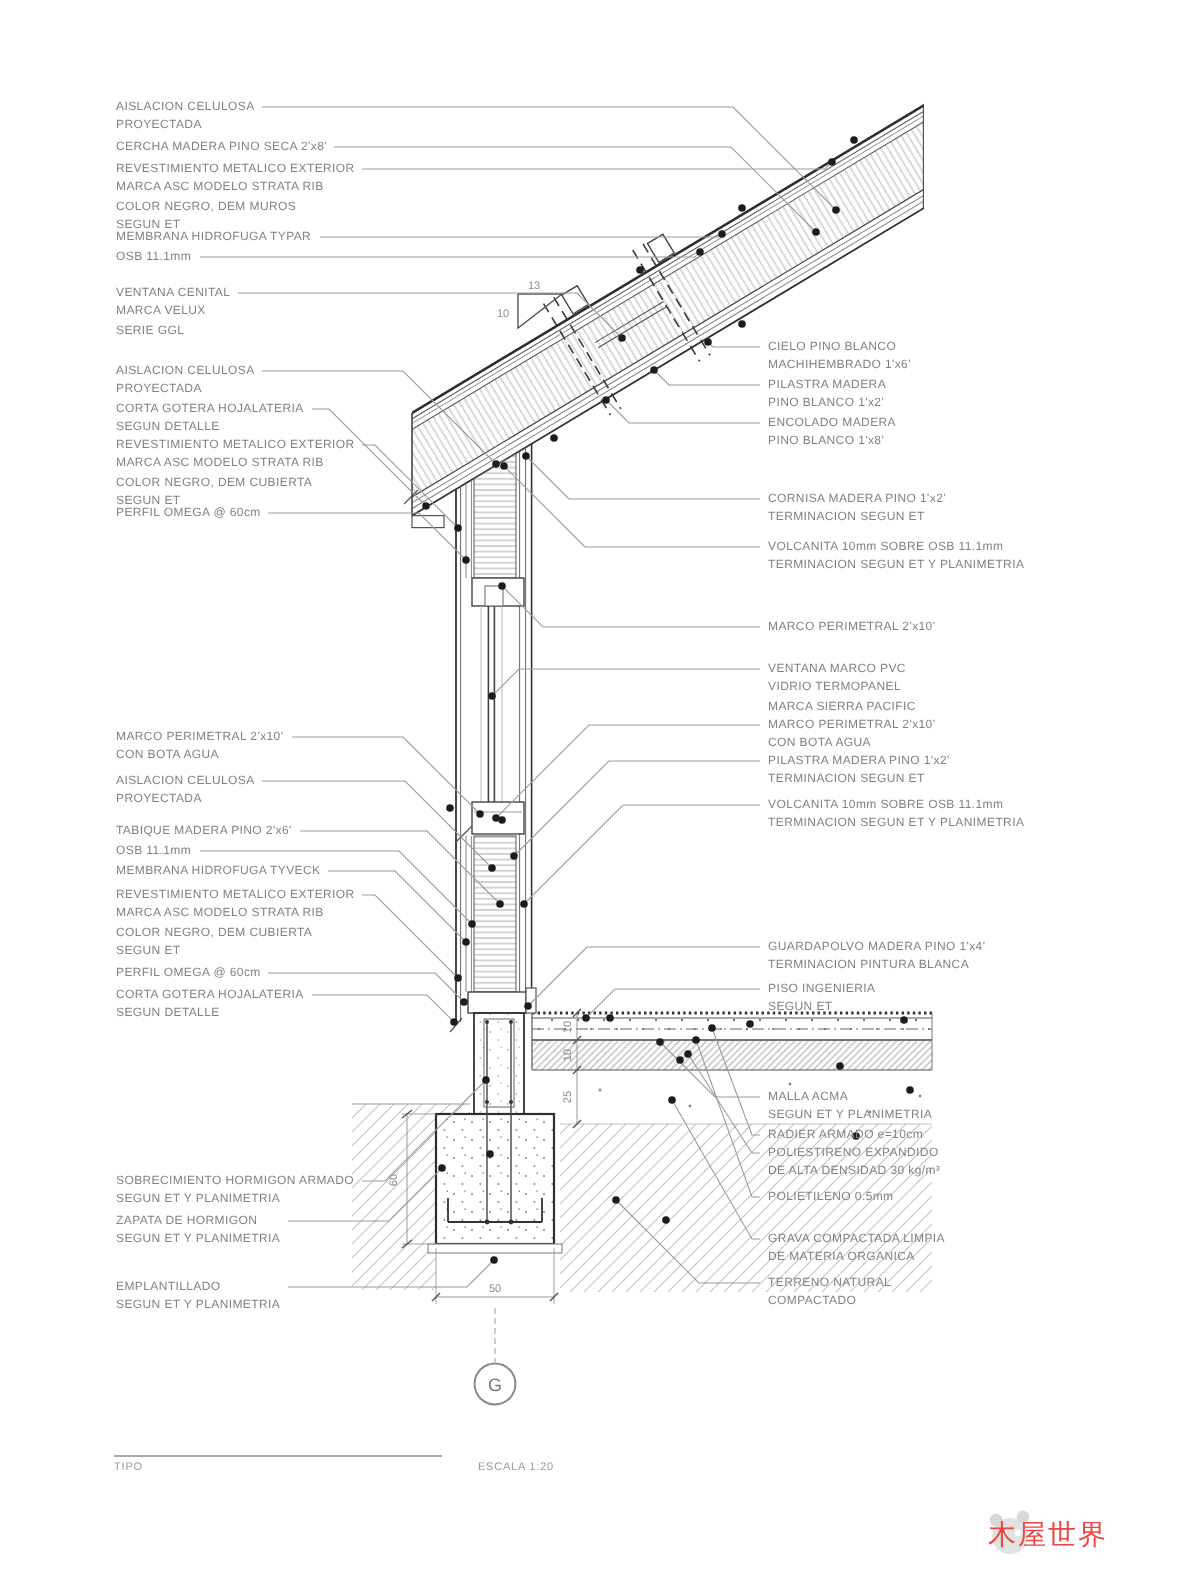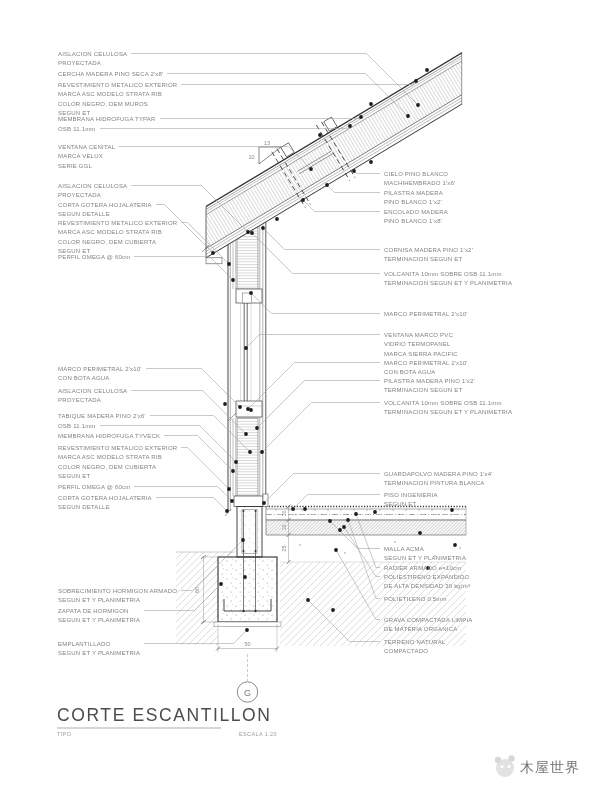--- a/index.html
+++ b/index.html
@@ -6,21 +6,21 @@
   .page{position:relative;width:600px;height:794px;background:#fff;overflow:hidden;
         font-family:"Liberation Sans",sans-serif}
   svg.draw{position:absolute;left:0;top:0}
   #labels{position:absolute;left:0;top:0;width:600px;height:794px}
   .callout{position:absolute;font-size:6px;line-height:9.3px;letter-spacing:.2px;
            color:#828282;white-space:nowrap}
   .title{position:absolute;left:57px;top:705px;font-size:17.5px;letter-spacing:1.6px;color:#4c4c4c}
   .title-sub{position:absolute;top:731px;font-size:5.5px;color:#9a9a9a;letter-spacing:.4px}
   .sub-left{left:57px}
   .sub-right{left:200px;width:77px;text-align:right}
-  .watermark{position:absolute;left:520px;top:759px;font-size:14px;color:#737373;letter-spacing:1px}
+  .watermark{position:absolute;left:494px;top:759px;font-size:14px;color:#ef4444;letter-spacing:1px}
   .dim{font-family:"Liberation Sans",sans-serif;font-size:5.5px;fill:#8a8a8a}
   .leader{fill:none;stroke:#9c9c9c;stroke-width:.55}
   .ldot{fill:#1c1c1c}
 </style>
 </head>
 <body>
 
 <div class="page">
 
 <svg class="draw" width="600" height="794" viewBox="0 0 600 794">
@@ -458,18 +458,17 @@
       <div class="callout" style="left: 384px; top: 616px;">
         <div>GRAVA COMPACTADA LIMPIA</div>
         <div>DE MATERIA ORGANICA</div>
       </div>
       <div class="callout" style="left: 384px; top: 638px;">
         <div>TERRENO NATURAL</div>
         <div>COMPACTADO</div>
       </div>
     </div>
 
-<div class="title">CORTE ESCANTILLON</div>
 <div class="title-sub sub-left">TIPO</div>
 <div class="title-sub sub-right">ESCALA 1:20</div>
 <div class="watermark">木屋世界</div>
 
 </div>
 
 </body></html>

